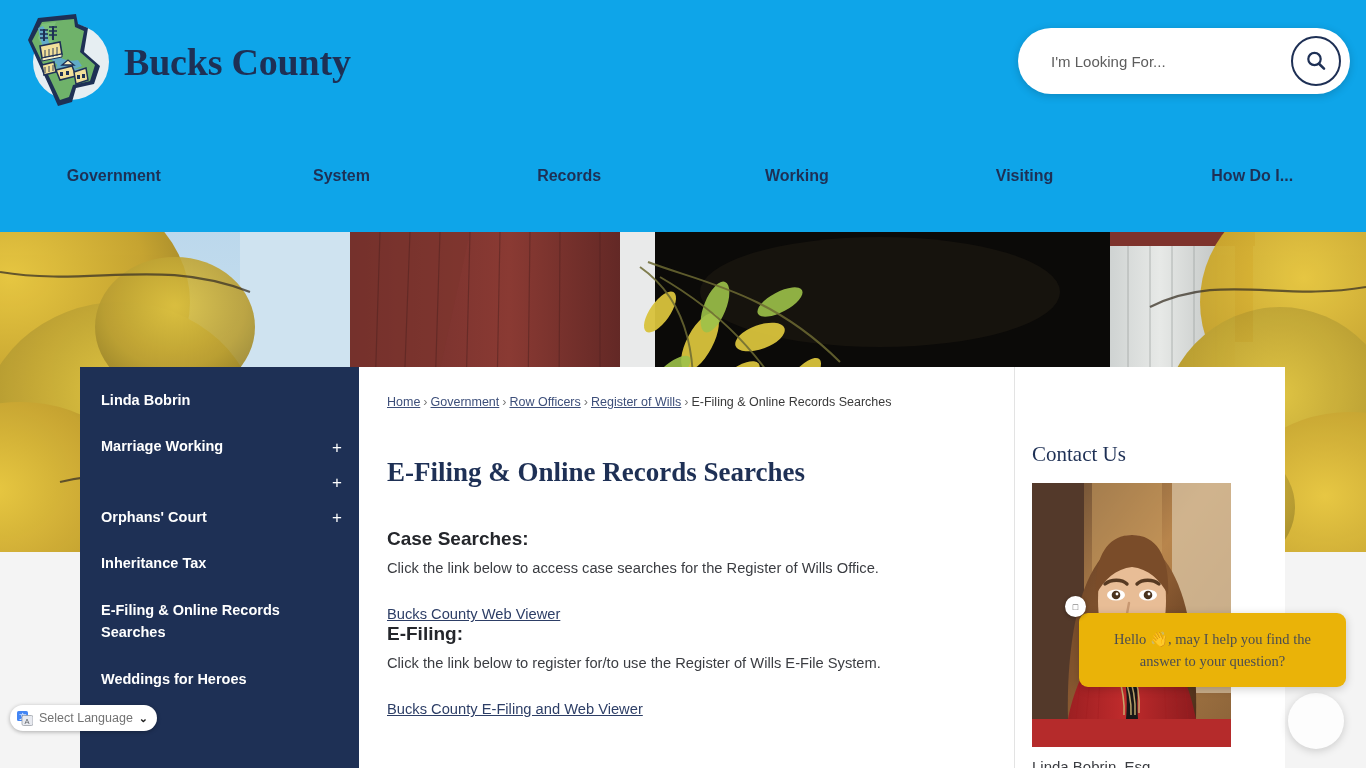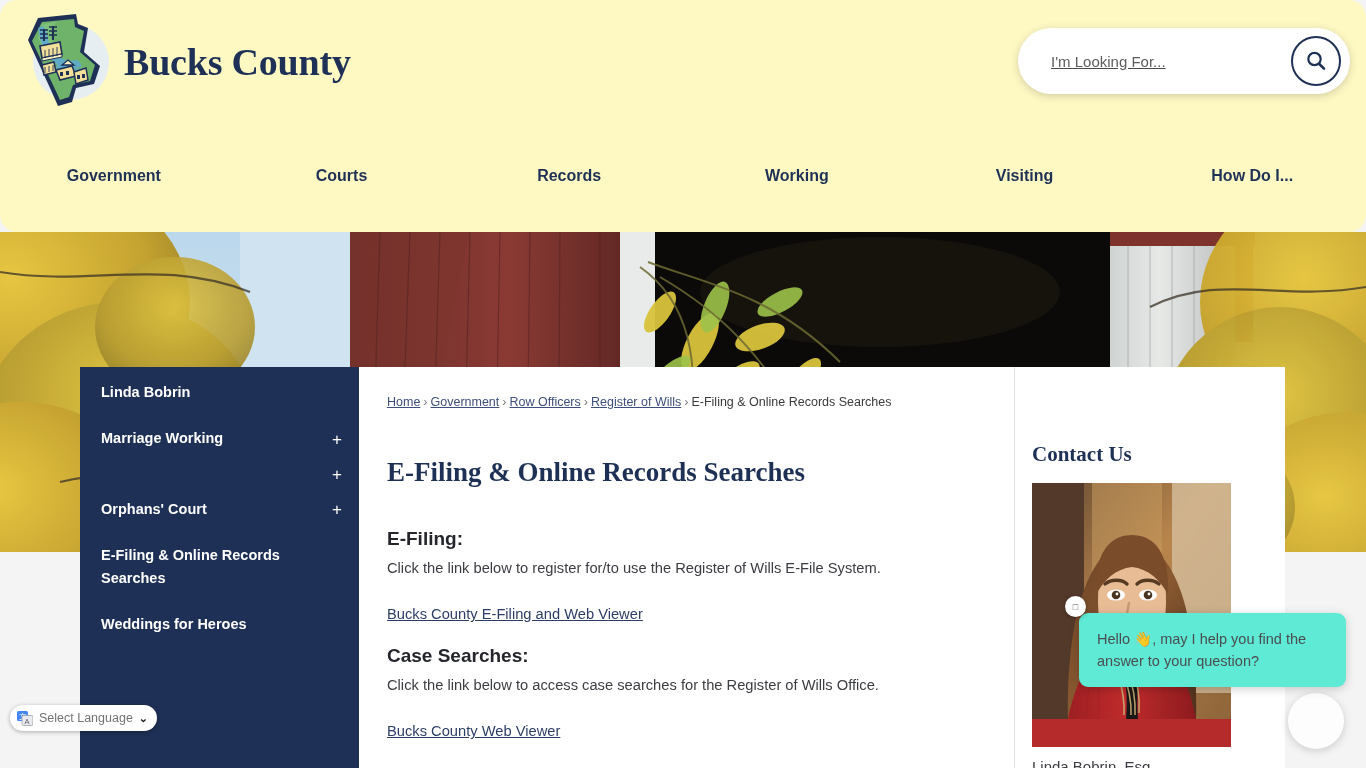--- a/index.html
+++ b/index.html
@@ -7,22 +7,21 @@
     width: 1366px; height: 768px;
     overflow: hidden;
     background: #f4f4f4;
     font-family: "Liberation Sans", sans-serif;
   }
 
   
   .header {
     position: absolute; left: 0; top: 0;
     width: 1366px; height: 232px;
-    background: #fef9c3;
-    border-radius: 17px;
+    background: #0ea5e9;
   }
   .logo-wrap {
     position: absolute; left: 16px; top: 10px;
     display: flex; align-items: center; gap: 8px;
   }
   .logo-mark { width: 100px; height: 104px; display: block; }
   .site-title {
     font-family: "Liberation Serif", serif;
     font-size: 38px; color: #1e3055; font-weight: 700;
     letter-spacing: -0.2px; white-space: nowrap;
@@ -32,21 +31,20 @@
     position: absolute; left: 1018px; top: 28px;
     width: 332px; height: 66px;
     background: #fff; border-radius: 33px;
     box-shadow: 0 2px 9px rgba(0,0,0,.18);
     display: flex; align-items: center;
   }
   .search-input {
     flex: 1; border: 0; outline: 0; background: transparent;
     margin-left: 33px; font-size: 15px; color: #4a4a4a;
     font-family: "Liberation Sans", sans-serif;
-    text-decoration: underline;
   }
   .search-input::placeholder { color: #5d5d5d; }
   .search-btn {
     width: 50px; height: 50px; margin-right: 9px;
     border-radius: 50%; border: 2px solid #1e3055;
     background: #fff; display: flex; align-items: center;
     justify-content: center; cursor: pointer; flex: 0 0 auto;
   }
 
   .mainnav {
@@ -71,21 +69,21 @@
   
   .content-panel {
     position: absolute; left: 80px; top: 367px;
     width: 1205px; min-height: 401px;
     background: #ffffff;
   }
   .sidebar {
     position: absolute; left: 80px; top: 367px;
     width: 279px; height: 401px;
     background: #1e3055;
-    padding: 2px 0 0 0;
+    padding: 10px 0 0 0;
   }
   .side-item {
     position: relative;
     padding: 12px 34px 12px 21px;
     color: #ffffff; font-size: 14.5px; font-weight: 600;
     line-height: 1.55; cursor: pointer;
   }
   .side-plus {
     position: absolute; right: 17px; top: 50%;
     transform: translateY(-50%);
@@ -126,21 +124,21 @@
 
   .rail-divider {
     position: absolute; left: 1014px; top: 367px;
     width: 1px; height: 401px; background: #e3e3e3;
   }
   .right-rail {
     position: absolute; left: 1032px; top: 442px; width: 240px;
   }
   .rail-title {
     font-family: "Liberation Serif", serif;
-    font-size: 21px; color: #1e3055; font-weight: 700;
+    font-size: 21px; color: #1e3055; font-weight: 400;
     margin-bottom: 16px;
   }
   .portrait { width: 199px; height: 264px; display: block; }
   .rail-caption {
     margin-top: 11px; font-size: 15px; color: #3b3d42;
   }
 
   
   .lang-widget {
     position: absolute; left: 10px; top: 705px;
@@ -149,24 +147,24 @@
     box-shadow: 0 1px 4px rgba(0,0,0,.3);
     display: flex; align-items: center; gap: 6px;
     cursor: pointer; z-index: 40;
   }
   .lang-label { font-size: 12.5px; color: #737373; }
   .lang-chevron { font-size: 11px; color: #222; font-weight: 700; }
 
   .chat-bubble {
     position: absolute; left: 1079px; top: 613px;
     width: 267px; padding: 15px 18px;
-    background: #5eead4; border-radius: 9px;
+    background: #eab308; border-radius: 9px;
     box-shadow: 0 2px 10px rgba(0,0,0,.19);
-    font-size: 14.5px;
-    color: #4b4d52; line-height: 1.52; z-index: 50;
+    text-align: center; font-size: 14.5px;
+    color: #4b4d52; line-height: 1.52; z-index: 50; font-family: Liberation Serif, serif;
   }
   .chat-close {
     position: absolute; left: 1065px; top: 596px;
     width: 21px; height: 21px; border-radius: 50%;
     background: #fff; box-shadow: 0 1px 4px rgba(0,0,0,.32);
     display: flex; align-items: center; justify-content: center;
     cursor: pointer; z-index: 51; font-size: 9px; color: #555;
   }
   .chat-launcher {
     position: absolute; left: 1288px; top: 693px;
@@ -213,21 +211,21 @@
     <div class="search-btn">
       <svg width="24" height="24" viewBox="0 0 24 24">
         <circle cx="10.5" cy="10" r="6.2" fill="none" stroke="#1e3055" stroke-width="2.2"></circle>
         <line x1="15" y1="14.8" x2="20" y2="19.6" stroke="#1e3055" stroke-width="2.6" stroke-linecap="round"></line>
       </svg>
     </div>
   </div>
 
   <nav class="mainnav">
     <div class="nav-item">Government</div>
-    <div class="nav-item">Courts</div>
+    <div class="nav-item">System</div>
     <div class="nav-item">Records</div>
     <div class="nav-item">Working</div>
     <div class="nav-item">Visiting</div>
     <div class="nav-item">How Do I...</div>
   </nav>
 </div>
 
 <div class="banner">
   <svg viewBox="0 0 1366 320" preserveAspectRatio="none">
     <defs>
@@ -341,44 +339,47 @@
     <span class="side-plus">+</span>
   </div>
   <div class="side-item">
     <span class="side-plus">+</span>
   </div>
   <div class="side-item">
     <span>Orphans' Court</span>
     <span class="side-plus">+</span>
   </div>
   <div class="side-item">
+    <span>Inheritance Tax</span>
+  </div>
+  <div class="side-item">
     <span>E-Filing &amp; Online Records Searches</span>
   </div>
   <div class="side-item">
     <span>Weddings for Heroes</span>
   </div>
 </aside>
 
 <main class="main-col">
   <div class="breadcrumb">
     <a>Home</a><span class="sep">›</span><a>Government</a><span class="sep">›</span><a>Row Officers</a><span class="sep">›</span><a>Register of Wills</a><span class="sep">›</span><span class="current">E-Filing &amp; Online Records Searches</span>
   </div>
 
   <h1 class="page-title">E-Filing &amp; Online Records Searches</h1>
+
+  <section>
+    <h2 class="sub-head">Case Searches:</h2>
+    <p class="body-text">Click the link below to access case searches for the Register of Wills Office.</p>
+    <a class="doc-link">Bucks County Web Viewer</a>
+  </section>
 
   <section>
     <h2 class="sub-head">E-Filing:</h2>
     <p class="body-text">Click the link below to register for/to use the Register of Wills E-File System.</p>
     <a class="doc-link block-gap">Bucks County E-Filing and Web Viewer</a>
-  </section>
-
-  <section>
-    <h2 class="sub-head">Case Searches:</h2>
-    <p class="body-text">Click the link below to access case searches for the Register of Wills Office.</p>
-    <a class="doc-link">Bucks County Web Viewer</a>
   </section>
 </main>
 
 <aside class="right-rail">
   <div class="rail-title">Contact Us</div>
   <svg class="portrait" viewBox="0 0 199 264">
     <defs>
       <linearGradient id="bgwall" x1="0" y1="0" x2="1" y2="1">
         <stop offset="0%" stop-color="#5e4430"></stop>
           <stop offset="45%" stop-color="#b8854c"></stop>

